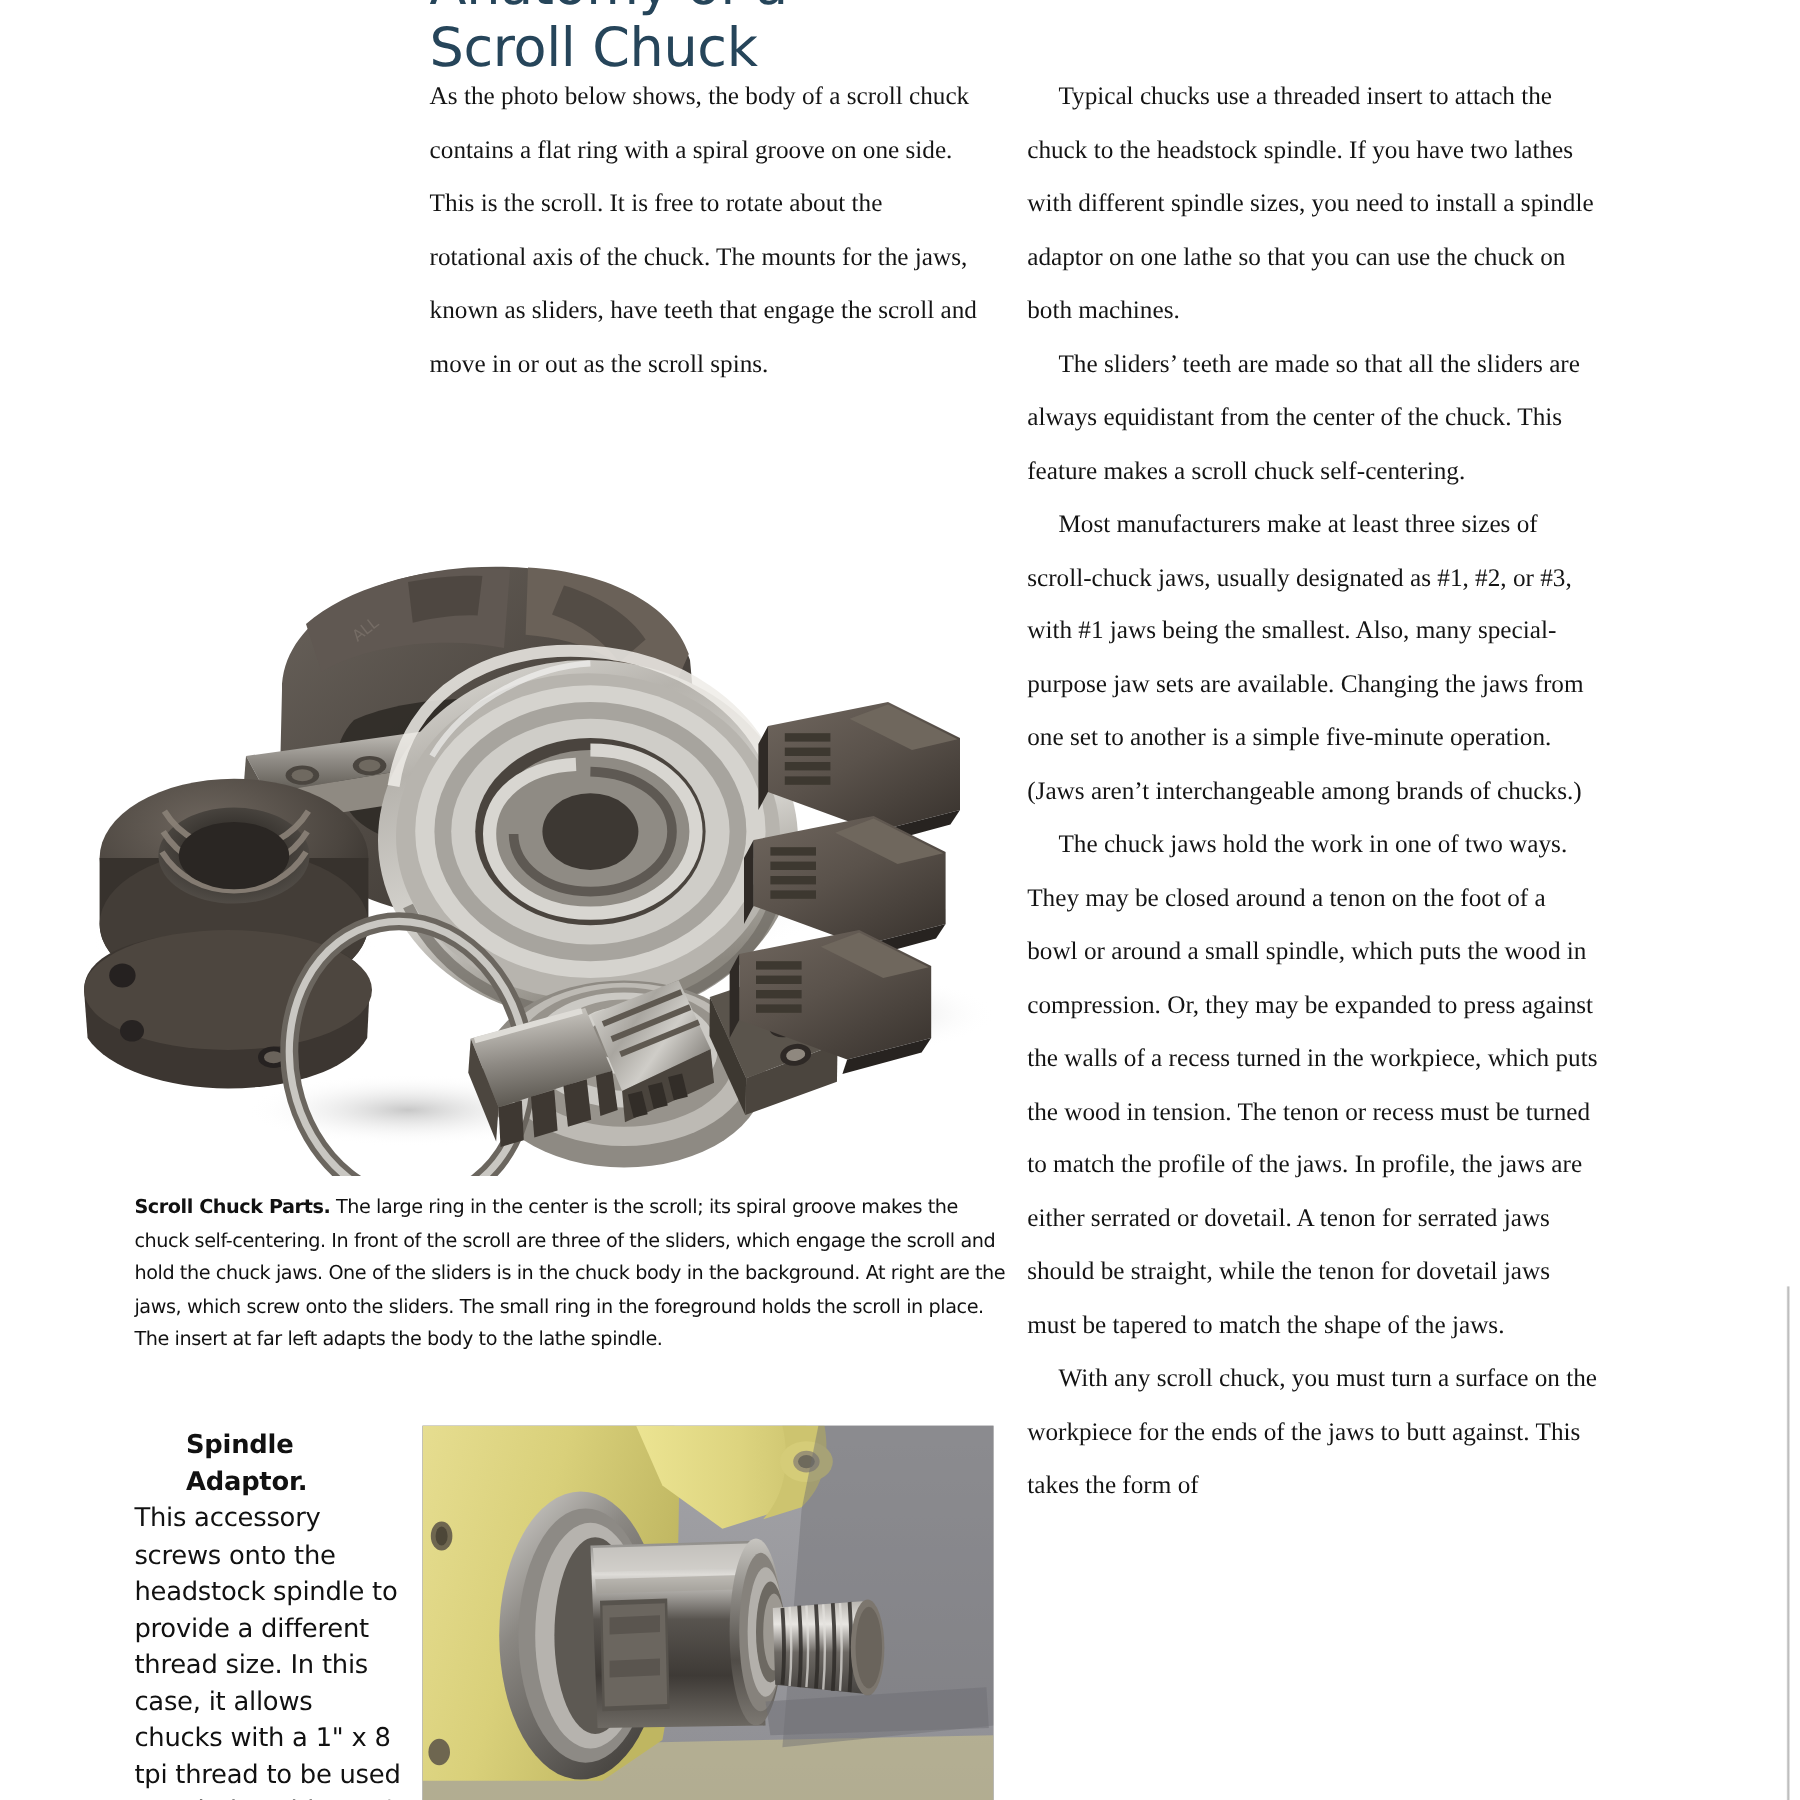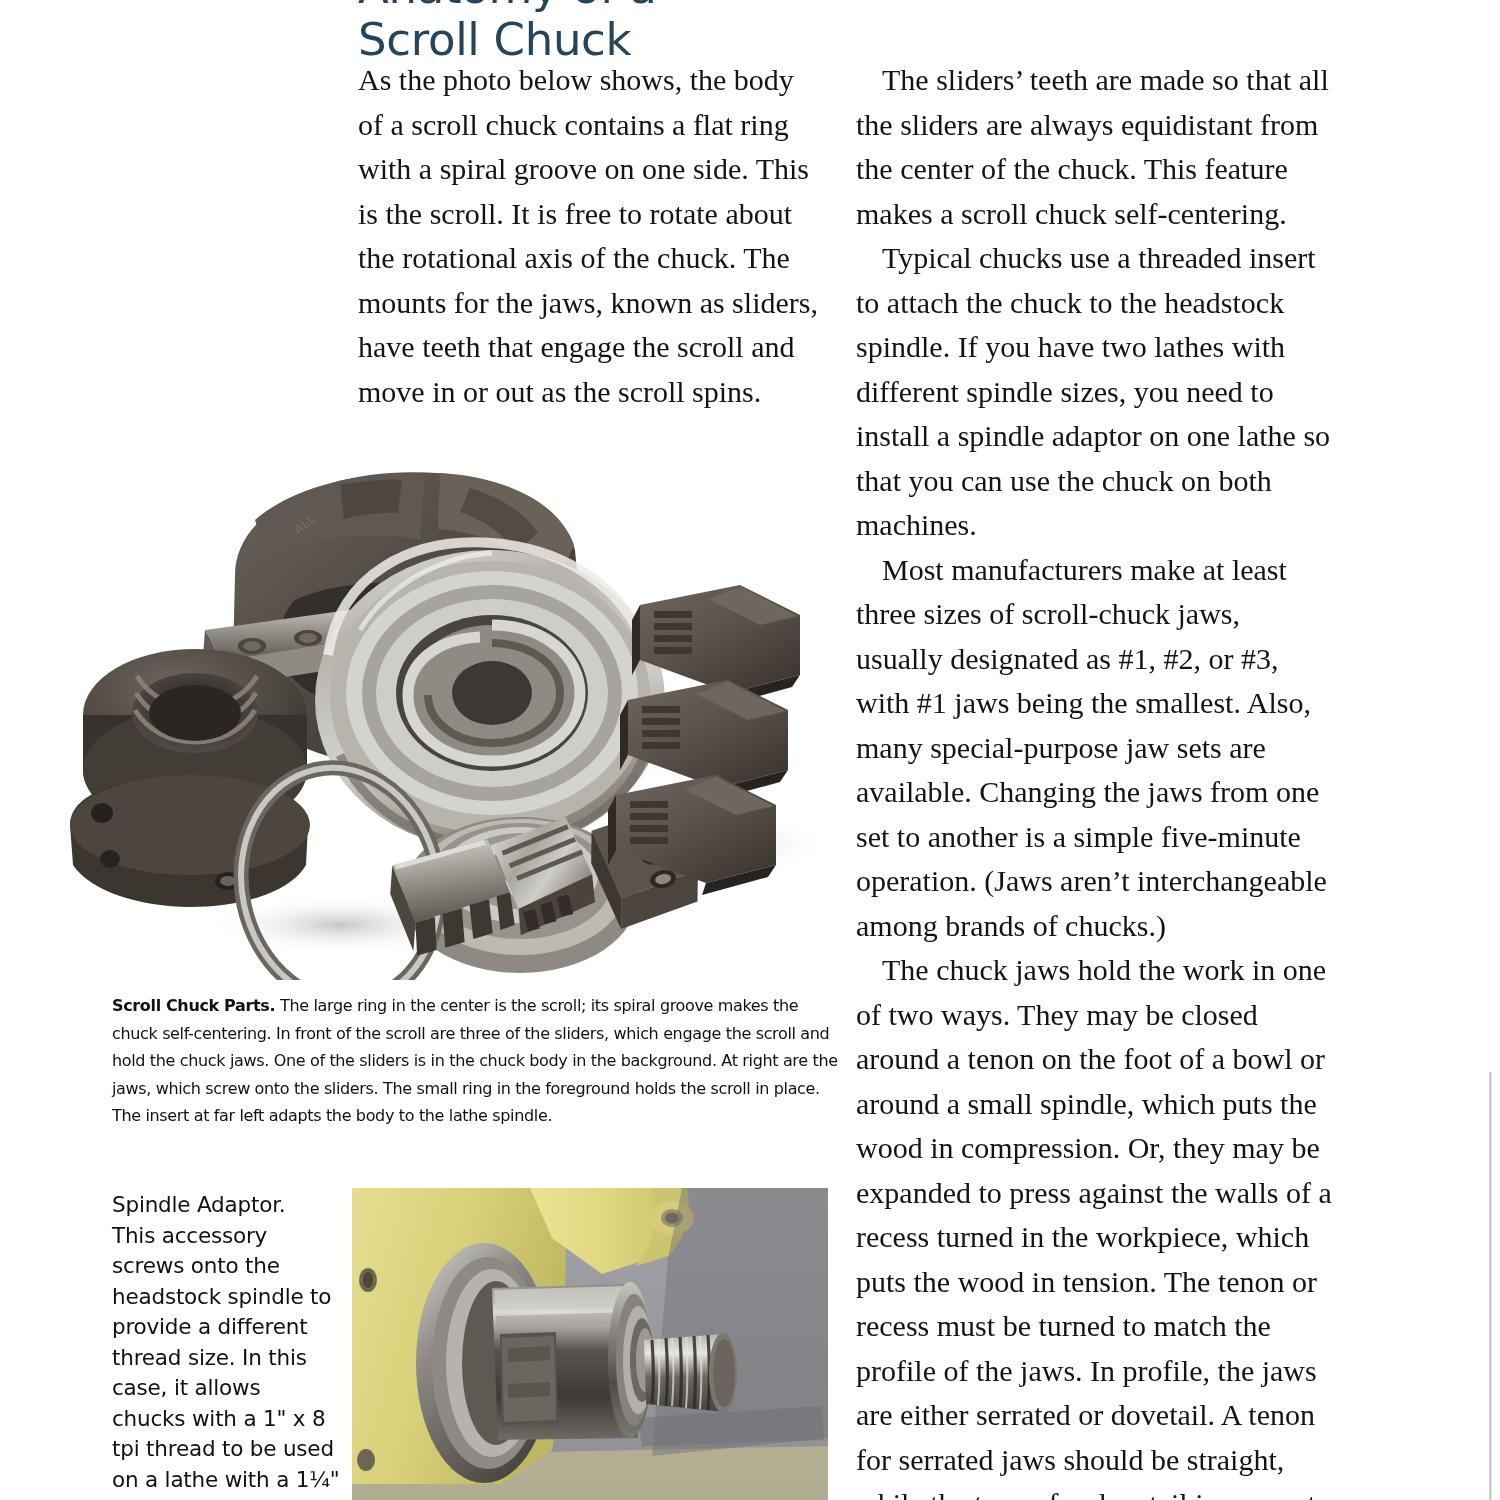--- a/index.html
+++ b/index.html
@@ -45,21 +45,21 @@
     font-weight: 500;
     letter-spacing: -0.3px;
   }
   .headline .l1 { display: block; }
   .headline .l2 { display: block; }
 
   
   .col {
     position: absolute;
     font-family: "Liberation Serif", serif;
-    font-size: 30px;
+    font-size: 21px;
     line-height: 44.5px;
     color: #141414;
     text-align: left;
   }
   .col p { margin: 0; }
   .col p.indent { text-indent: 26px; }
 
   #col-left {
     left: 358px;
     top: 58px;
@@ -103,22 +103,23 @@
   
   #caption-spindle {
     left: 112px;
     top: 1190px;
     width: 228px;
     font-size: 21.5px;
     line-height: 30.5px;
     letter-spacing: -0.2px;
   }
   #caption-spindle .head {
-    font-weight: 400;
+    font-weight: 700;
     display: block;
+    margin-left: 43px;
   }
 
   
   .photo-spindle {
     position: absolute;
     left: 352px;
     top: 1188px;
     width: 476px;
     height: 312px;
     overflow: hidden;
@@ -136,22 +137,22 @@
   <div class="headline">
     <span class="l1">Anatomy of a</span>
     <span class="l2">Scroll Chuck</span>
   </div>
 
   <div class="col" id="col-left">
     <p>As the photo below shows, the body of a scroll chuck contains a flat ring with a spiral groove on one side. This is the scroll. It is free to rotate about the rotational axis of the chuck. The mounts for the jaws, known as sliders, have teeth that engage the scroll and move in or out as the scroll spins.</p>
   </div>
 
   <div class="col" id="col-right">
+    <p class="indent">Typical chucks use a threaded insert to attach the chuck to the headstock spindle. If you have two lathes with different spindle sizes, you need to install a spindle adaptor on one lathe so that you can use the chuck on both machines.</p>
     <p class="indent">The sliders’ teeth are made so that all the sliders are always equidistant from the center of the chuck. This feature makes a scroll chuck self-centering.</p>
-    <p class="indent">Typical chucks use a threaded insert to attach the chuck to the headstock spindle. If you have two lathes with different spindle sizes, you need to install a spindle adaptor on one lathe so that you can use the chuck on both machines.</p>
     <p class="indent">Most manufacturers make at least three sizes of scroll-chuck jaws, usually designated as #1, #2, or #3, with #1 jaws being the smallest. Also, many special-purpose jaw sets are available. Changing the jaws from one set to another is a simple five-minute operation. (Jaws aren’t interchangeable among brands of chucks.)</p>
     <p class="indent">The chuck jaws hold the work in one of two ways. They may be closed around a tenon on the foot of a bowl or around a small spindle, which puts the wood in compression. Or, they may be expanded to press against the walls of a recess turned in the workpiece, which puts the wood in tension. The tenon or recess must be turned to match the profile of the jaws. In profile, the jaws are either serrated or dovetail. A tenon for serrated jaws should be straight, while the tenon for dovetail jaws must be tapered to match the shape of the jaws.</p>
     <p class="indent">With any scroll chuck, you must turn a surface on the workpiece for the ends of the jaws to butt against. This takes the form of</p>
   </div>
 
   <div class="photo-main">
     <svg width="800" height="555" viewBox="0 0 800 555" xmlns="http://www.w3.org/2000/svg">
       <defs>
         <linearGradient id="steelA" x1="0" y1="0" x2="1" y2="1">
           <stop offset="0" stop-color="#d7d5d0"></stop>

